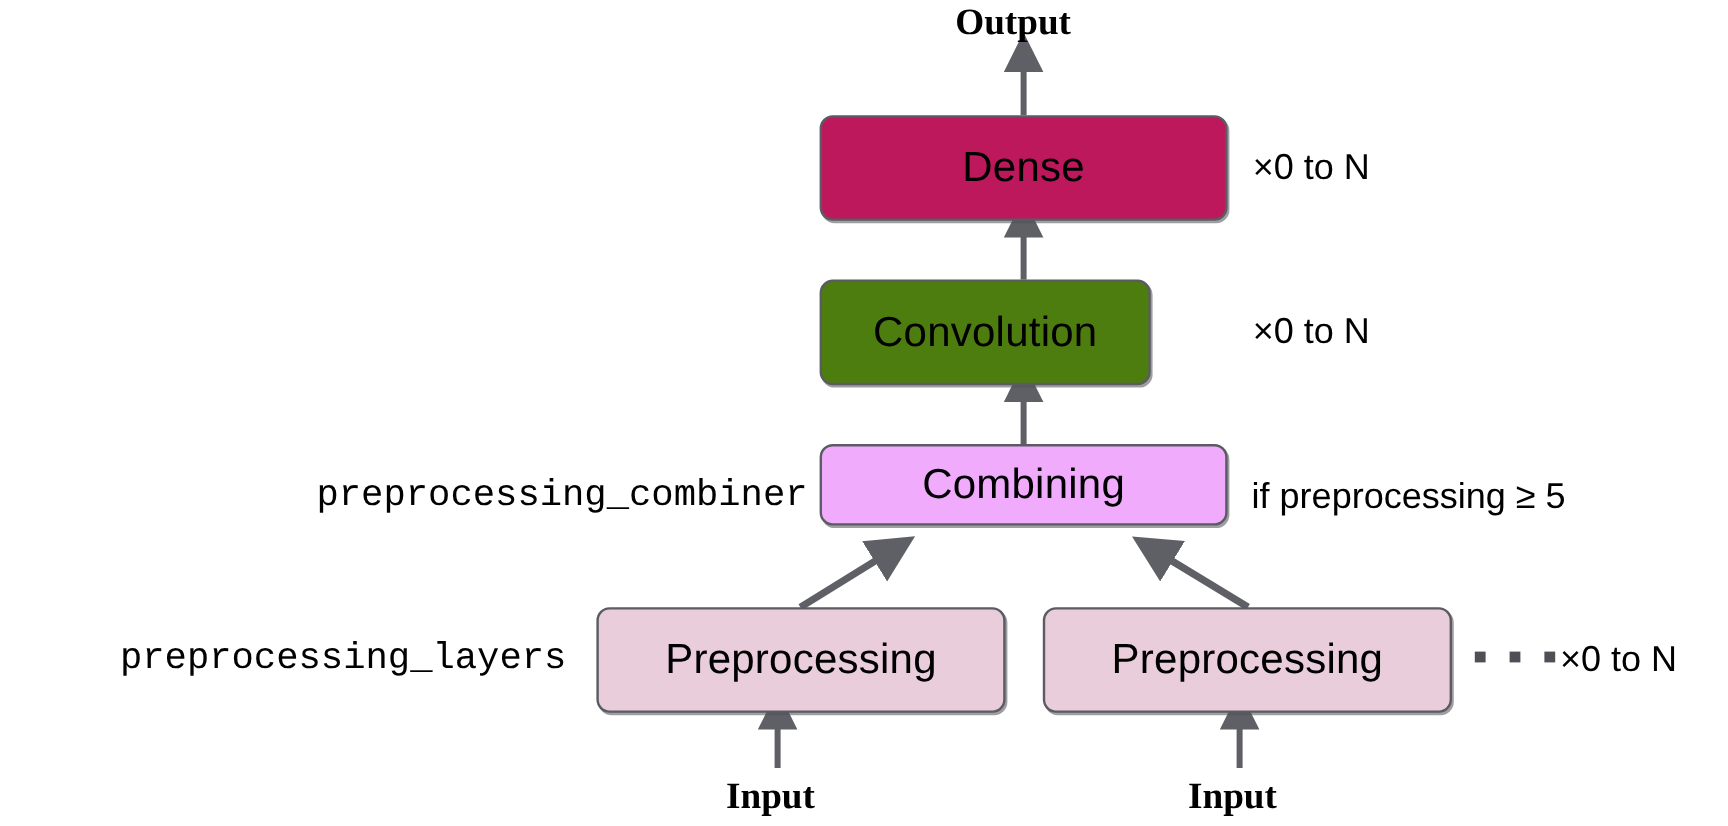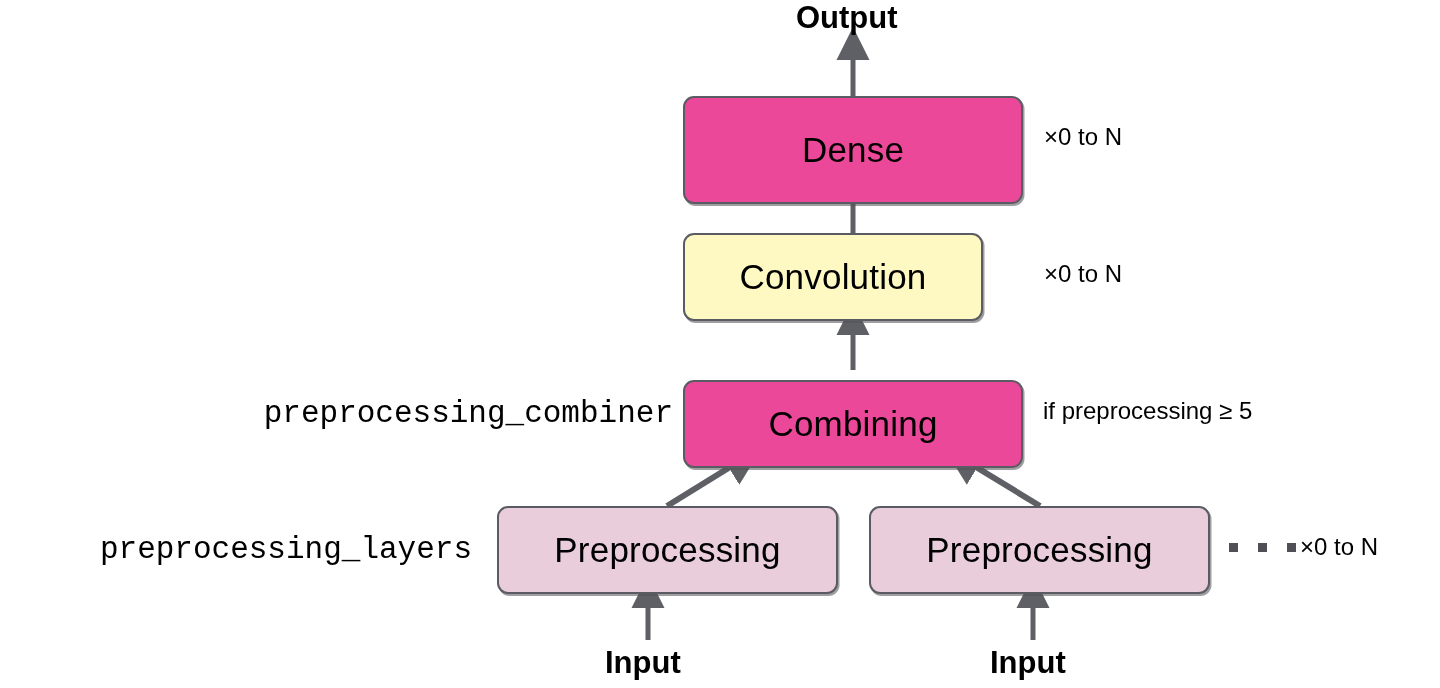--- a/index.html
+++ b/index.html
@@ -44,38 +44,38 @@
     font-weight: 400;
     letter-spacing: 0.2px;
     box-shadow: 1.5px 2px 0 rgba(80,80,86,0.55);
     z-index: 3;
   }
 
   .node-dense {
     left: 683px;
     top: 96px;
     width: 340px;
-    height: 108px;
-    background: #ec4899;
+    height: 88px;
+    background: #be185d;
     font-size: 35px;
   }
   .node-conv {
     left: 683px;
     top: 233px;
-    width: 300px;
-    height: 88px;
-    background: #fef9c3;
+    width: 276px;
+    height: 88px;
+    background: #4d7c0f;
     font-size: 35px;
   }
   .node-comb {
     left: 683px;
-    top: 380px;
+    top: 370px;
     width: 340px;
-    height: 88px;
-    background: #ec4899;
+    height: 68px;
+    background: #f0abfc;
     font-size: 35px;
   }
   .node-prep-1 {
     left: 497px;
     top: 506px;
     width: 341px;
     height: 88px;
     background: #e9cdda;
     font-size: 35px;
   }
@@ -100,21 +100,21 @@
   }
   .param-fc      { right: 782px; top: 122px; }
   .param-conv    { right: 782px; top: 259px; }
   .param-comb    { right: 767px; top: 396px; }
   .param-prep    { right: 968px; top: 532px; }
 
   
   .annot {
     position: absolute;
     font-family: "Liberation Sans", sans-serif;
-    font-size: 24px;
+    font-size: 30px;
     color: #000000;
     white-space: nowrap;
     z-index: 2;
   }
   .annot-dense { left: 1044px; top: 123px; }
   .annot-conv  { left: 1044px; top: 260px; }
   .annot-comb  { left: 1043px; top: 397px; }
   .annot-prep  { left: 1300px; top: 533px; }
 
   
@@ -129,21 +129,21 @@
   .ellipsis span {
     display: block;
     width: 9px;
     height: 9px;
     background: #4f4f55;
   }
 
   
   .terminal {
     position: absolute;
-    font-family: Liberation Sans, sans-serif;
+    font-family: Liberation Serif, serif;
     font-weight: bold;
     font-size: 31px;
     color: #000000;
     white-space: nowrap;
     z-index: 2;
   }
   .terminal-output { left: 796px; top: 0px; }
   .terminal-input-1 { left: 605px; top: 645px; }
   .terminal-input-2 { left: 990px; top: 645px; }
 </style>

